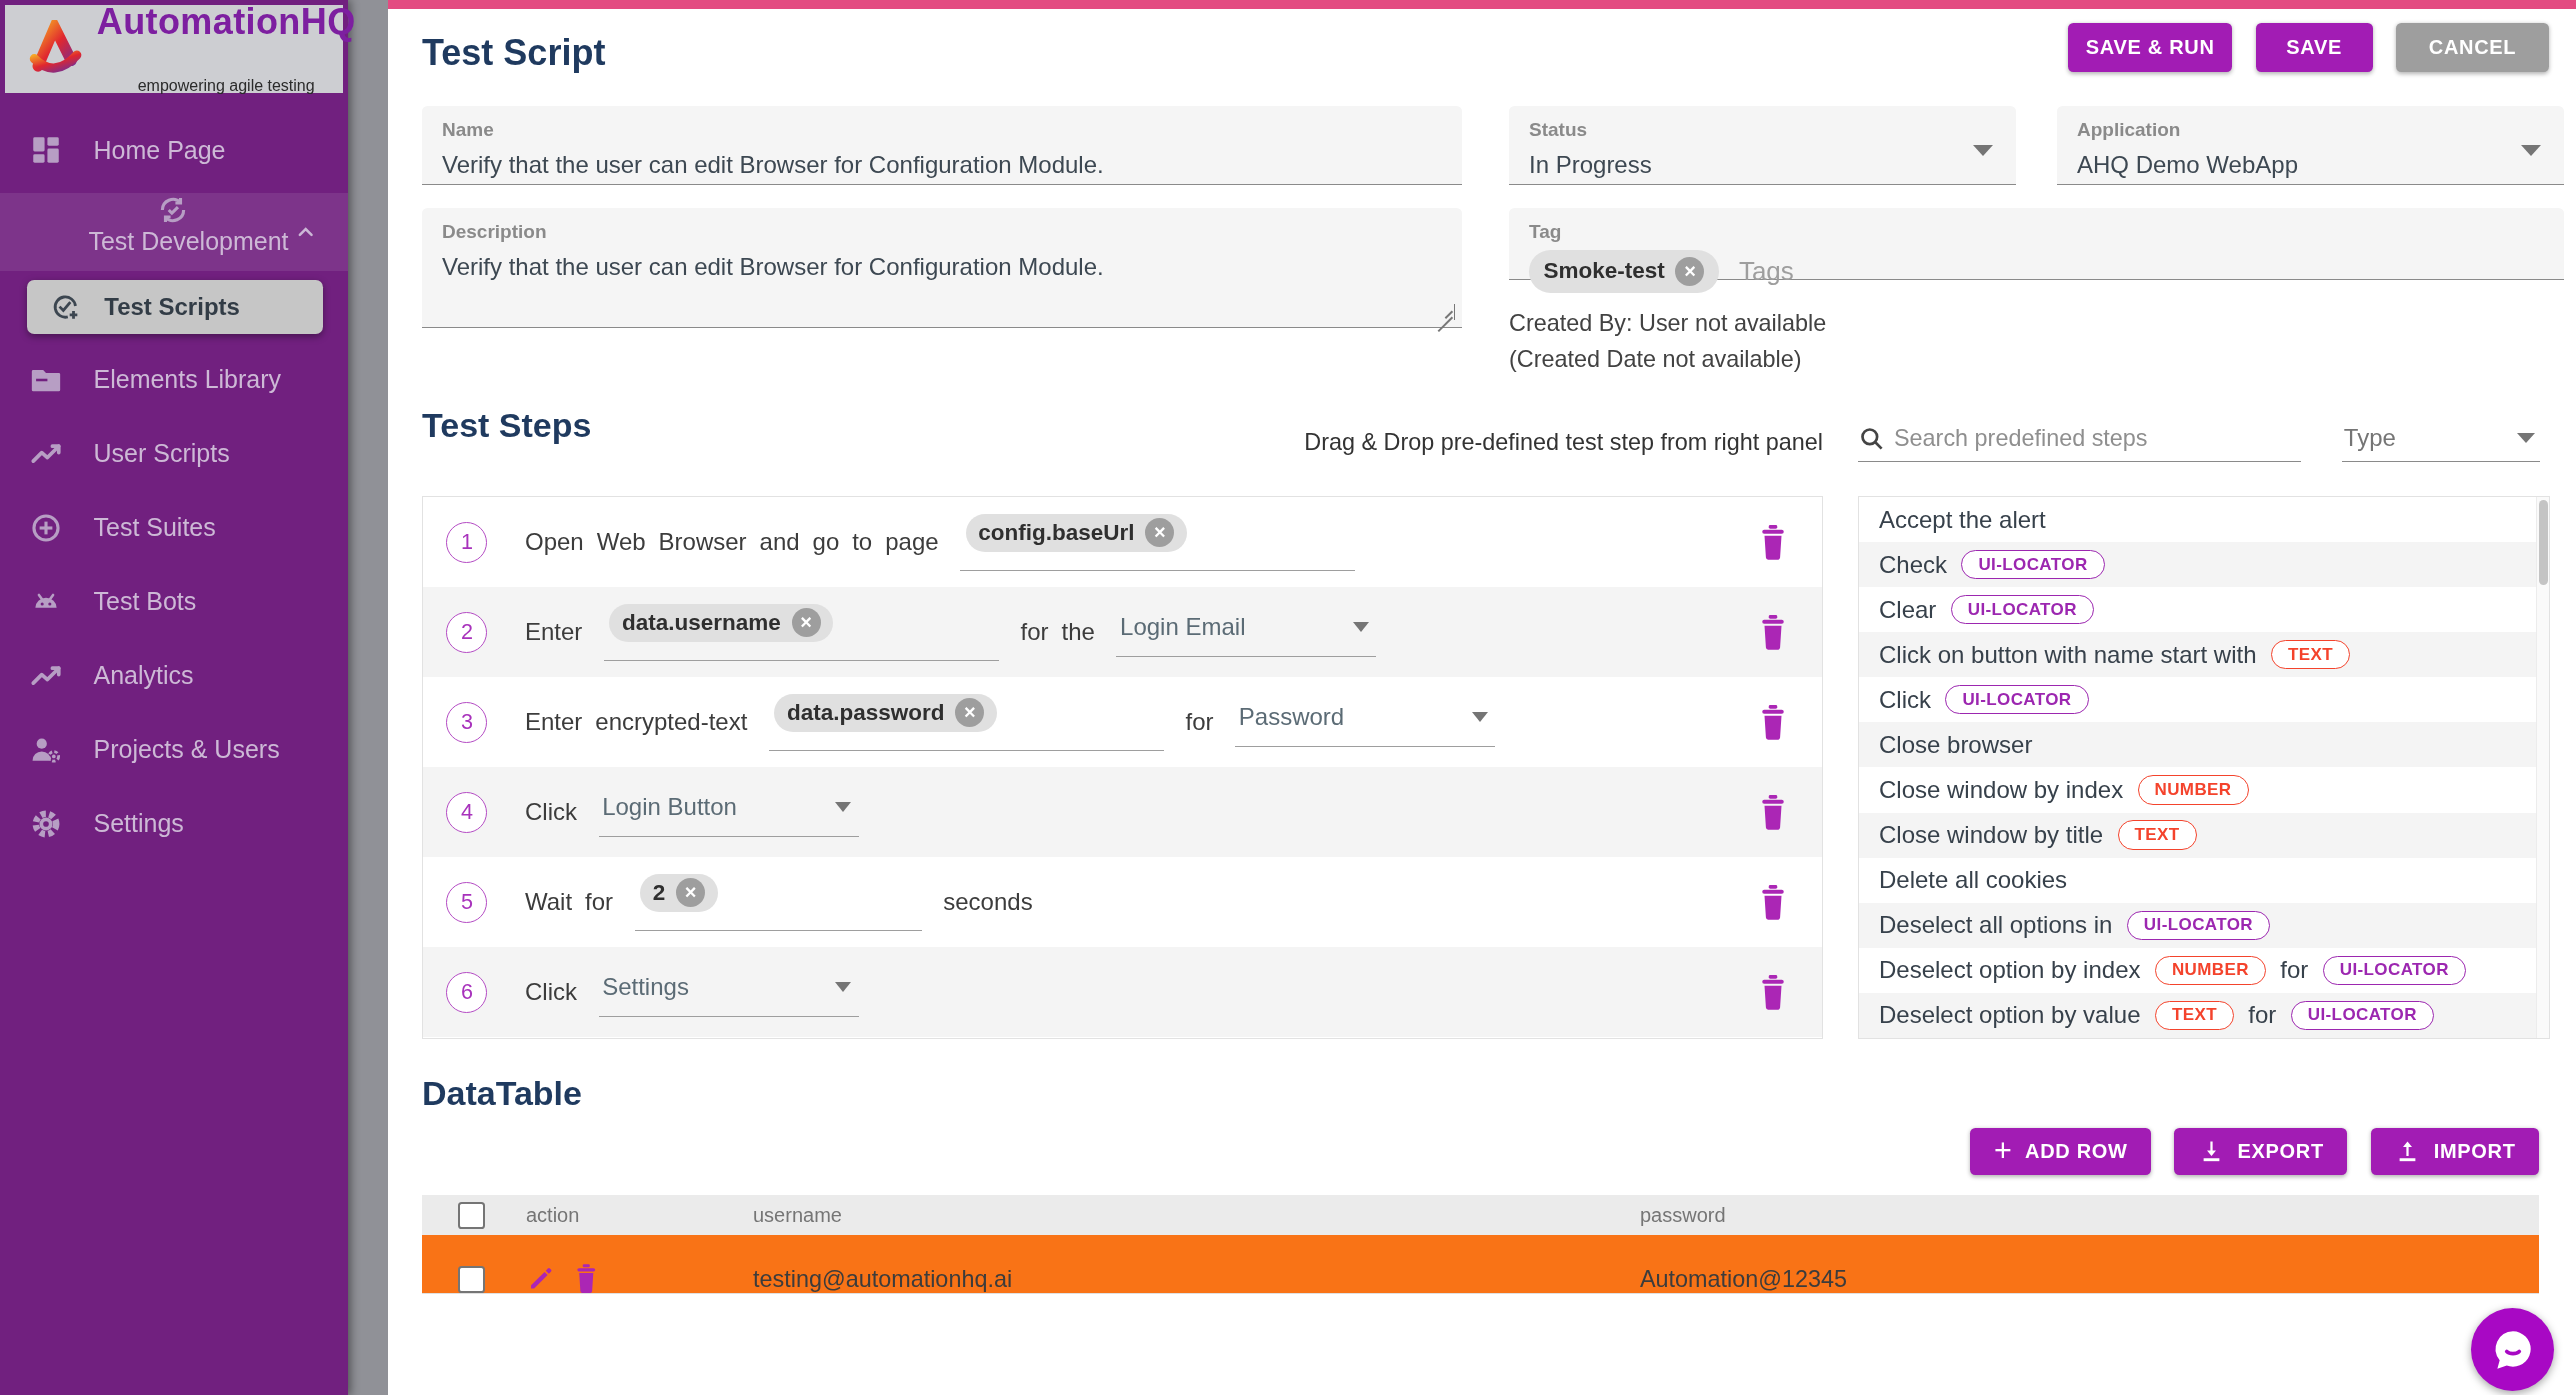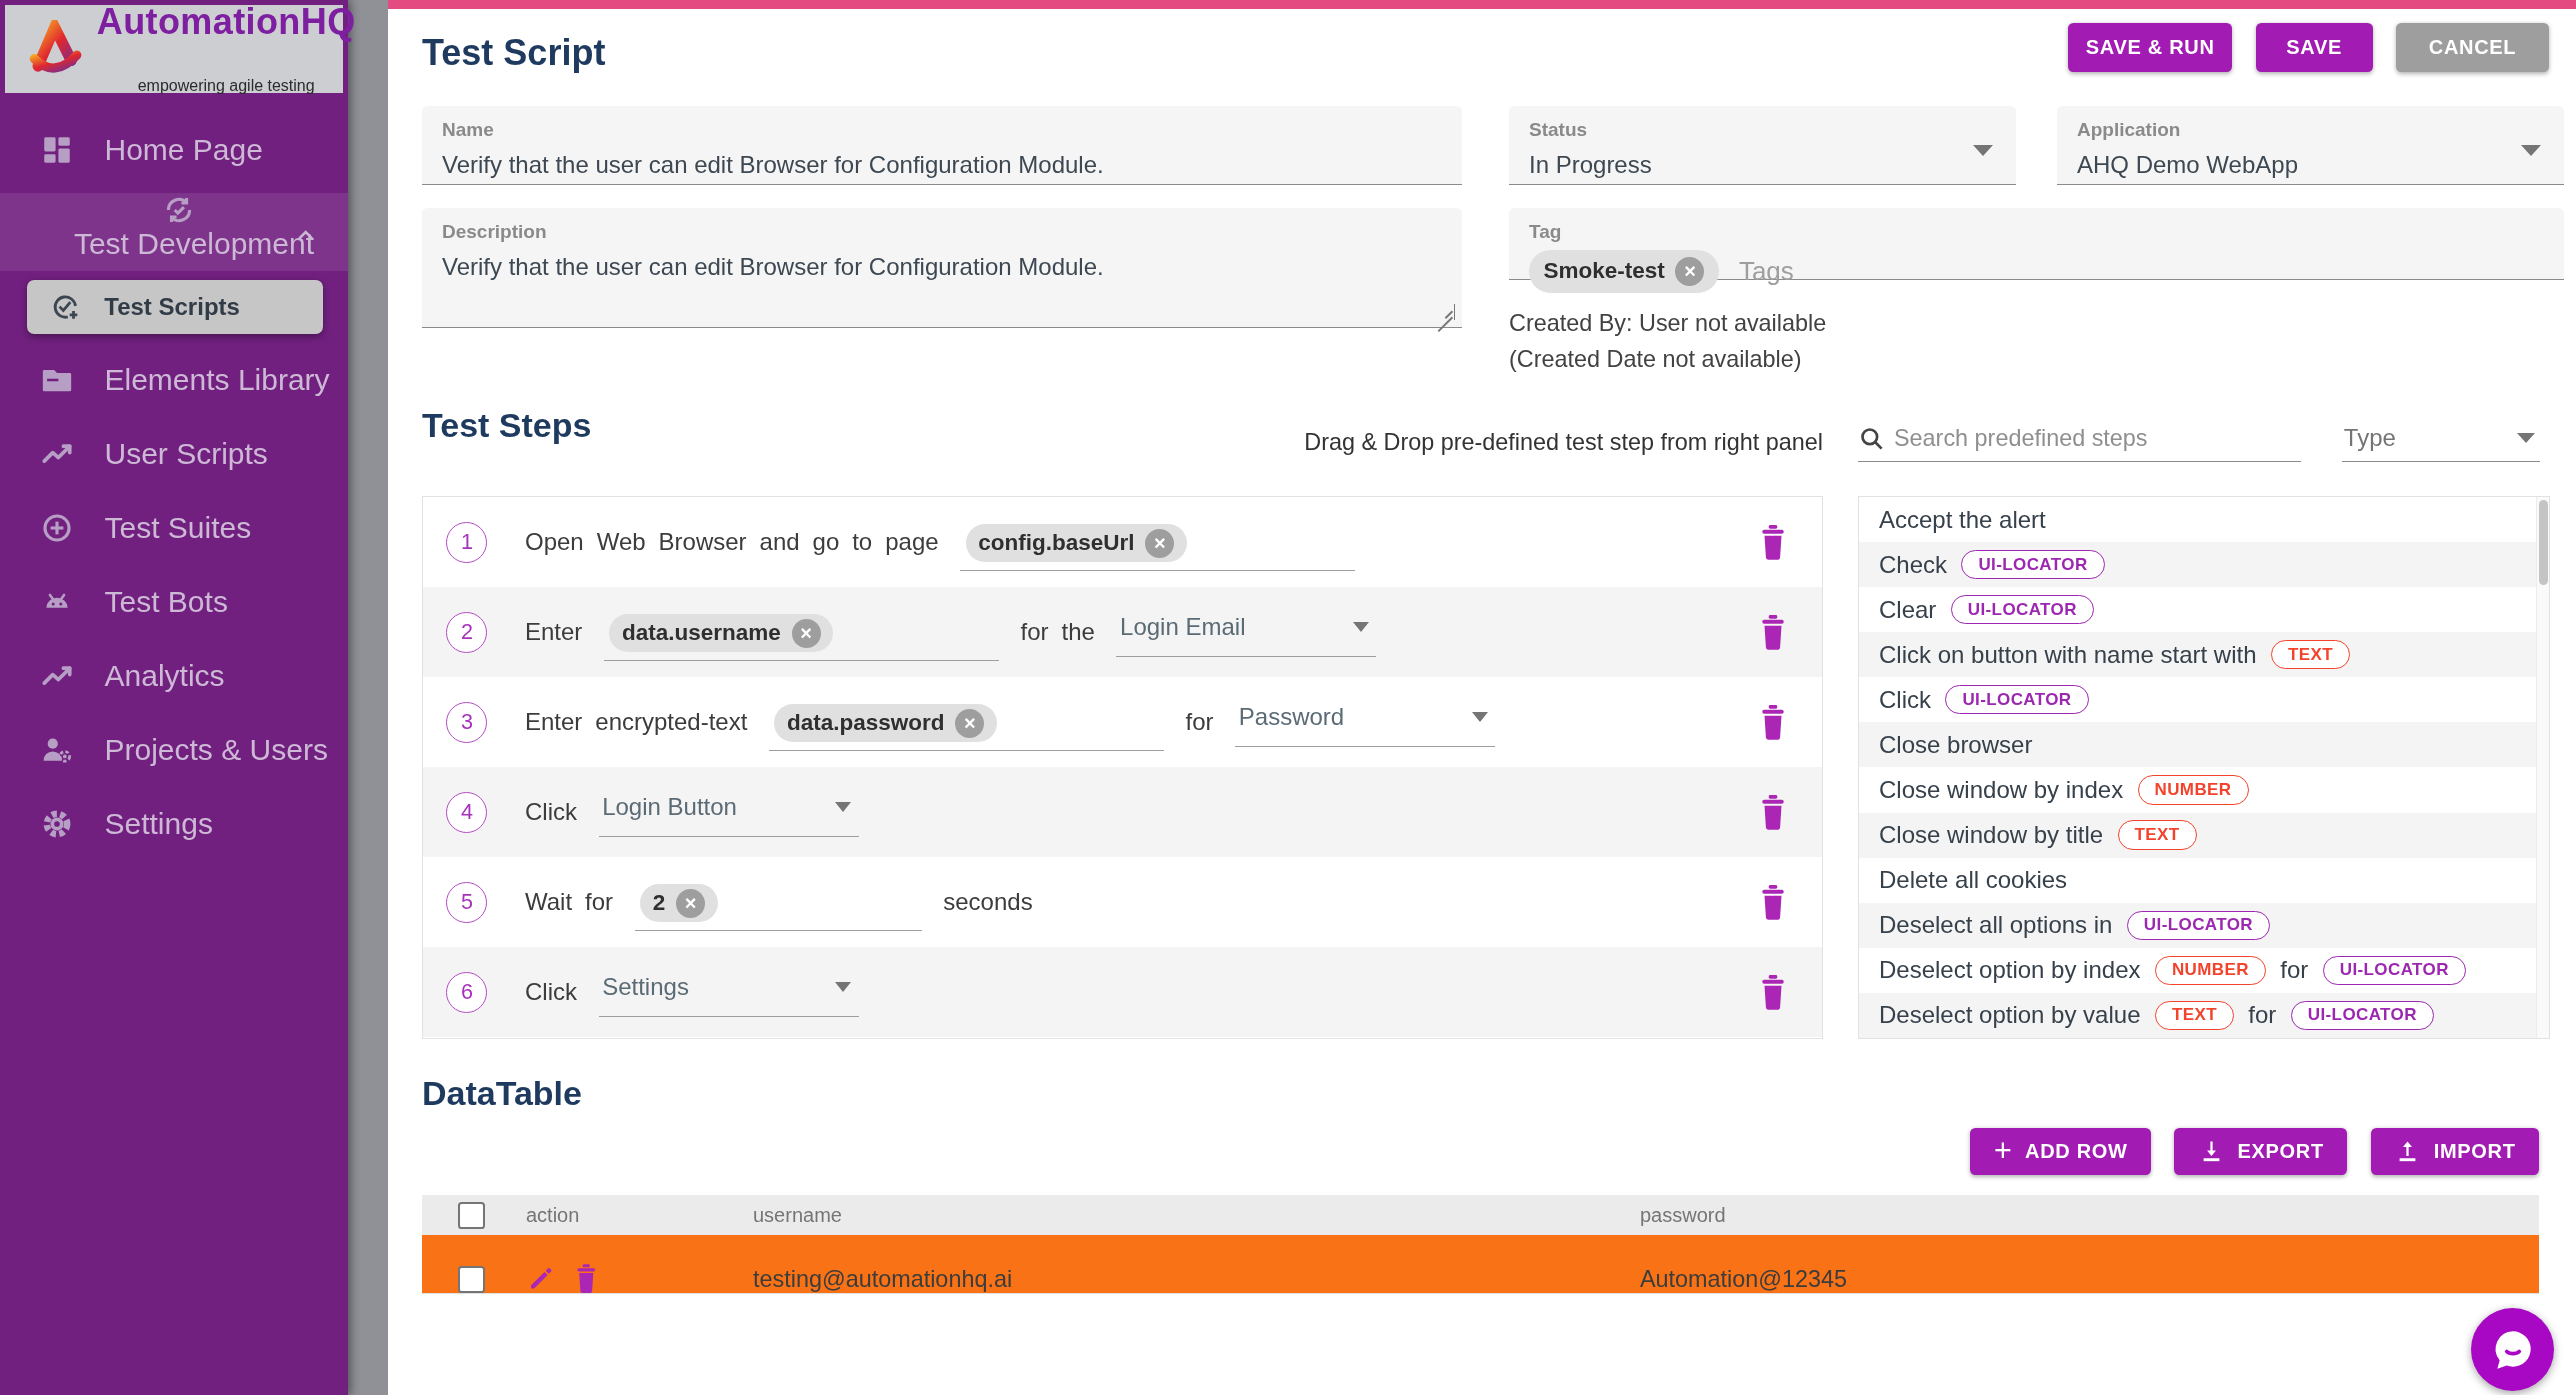--- a/index.html
+++ b/index.html
@@ -14,22 +14,22 @@
   
   .sidebar{ position:absolute; left:0; top:0; width:348px; height:1396px;
     background:var(--sidebar); box-shadow:2.7px 0 9px rgba(0,0,0,.45); z-index:3;}
   .logo-card{ margin:5.4px 5.4px 0 5.4px; height:88px; background:#cdced2;
     display:flex; align-items:center; padding-left:21.6px; }
   .logo-mark{ width:59px; height:59px; flex:0 0 auto; }
   .logo-text{ margin-left:10.8px; display:flex; flex-direction:column; align-items:center;gap:33px;}
   .logo-name{ font-size:36px; font-weight:bold; color:#7d1fa0; letter-spacing:0.4px; line-height:1;}
   .logo-tag{ font-size:16px; color:#2b2b2b; margin-top:3.6px; }
   .side-items{ padding-top:20px; }
-  .side-item{ height:74px; display:flex; align-items:center; padding-left:40px;
-    color:#cdb9d6; font-size:30px; cursor:pointer; position:relative;}
+  .side-item{ height:74px; display:flex; align-items:center; padding-left:29px;
+    color:#cdb9d6; font-size:25px; cursor:pointer; position:relative;}
   .side-item .s-icon{ width:34px; height:34px; margin-right:30.5px; color:#b79ec4; flex:0 0 auto;}
   .side-item .s-icon svg{ width:34px; height:34px; display:block;}
   .side-item.expanded-parent{ background:rgba(255,255,255,.09); height:78px; margin:5.4px 0;flex-direction:column;}
   .side-item.expanded-parent .chev{ position:absolute; right:30.5px; top:50%;
     transform:translateY(-50%); width:23.4px; height:23.4px; color:#cbb7d6;}
   .side-item.active-child{ background:#c6c6c6; color:#323c46; border-radius:7.2px;
     height:54px; margin:9px 25px 9px 27px; padding-left:23.4px;
     box-shadow:0 2.7px 7.2px rgba(0,0,0,.35); font-weight:bold; font-size:24px;}
   .side-item.active-child .s-icon{ color:#3c4650; margin-right:23.4px; width:30.5px; height:30.5px;}
   .side-item.active-child .s-icon svg{ width:30.5px; height:30.5px;}
@@ -94,21 +94,21 @@
 
   
   .steps-panel{ position:absolute; left:34px; top:496px; width:1401px; height:543px;
     border:0.9px solid #e2e2e2; background:#fff; }
   .step-row{ height:90px; display:flex; align-items:center; padding-left:23.4px; position:relative;}
   .step-row:nth-child(even){ background:#f4f4f4; }
   .step-num{ width:41px; height:41px; border:1.8px solid #b44bc4; border-radius:50%;
     color:#a832bc; font-size:21.6px; display:flex; align-items:center; justify-content:center;
     margin-right:25px; flex:0 0 auto; background:#fff;}
   .step-text{ font-size:24px; color:#3c3c3c; word-spacing:6.3px; margin:0 12.6px; }
-  .uline{ display:inline-flex; align-items:flex-end; border-bottom:1.8px solid #9e9e9e;
+  .uline{ display:inline-flex; align-items:flex-start; border-bottom:1.8px solid #9e9e9e;
     height:57px; padding:0 9px 7.2px 5.4px; margin:0 9px; }
   .chip-field{ width:395px; }
   .step-row:nth-child(5) .chip-field{ width:287px; }
   .chip.sm{ padding:4.5px 12.6px; font-size:22.5px; }
   .select-field{ width:260px; display:inline-flex; align-items:center; justify-content:space-between;
     border-bottom:1.8px solid #9e9e9e; padding:0 7.2px 9px 3.6px; margin:0 9px; height:49px;}
   .select-value{ font-size:24px; color:#5b6b75; }
   .caret3{ width:0;height:0;border-left:8px solid transparent;border-right:8px solid transparent;
     border-top:10px solid #757575;}
   .trash-btn{ position:absolute; right:32px; top:50%; transform:translateY(-50%);

